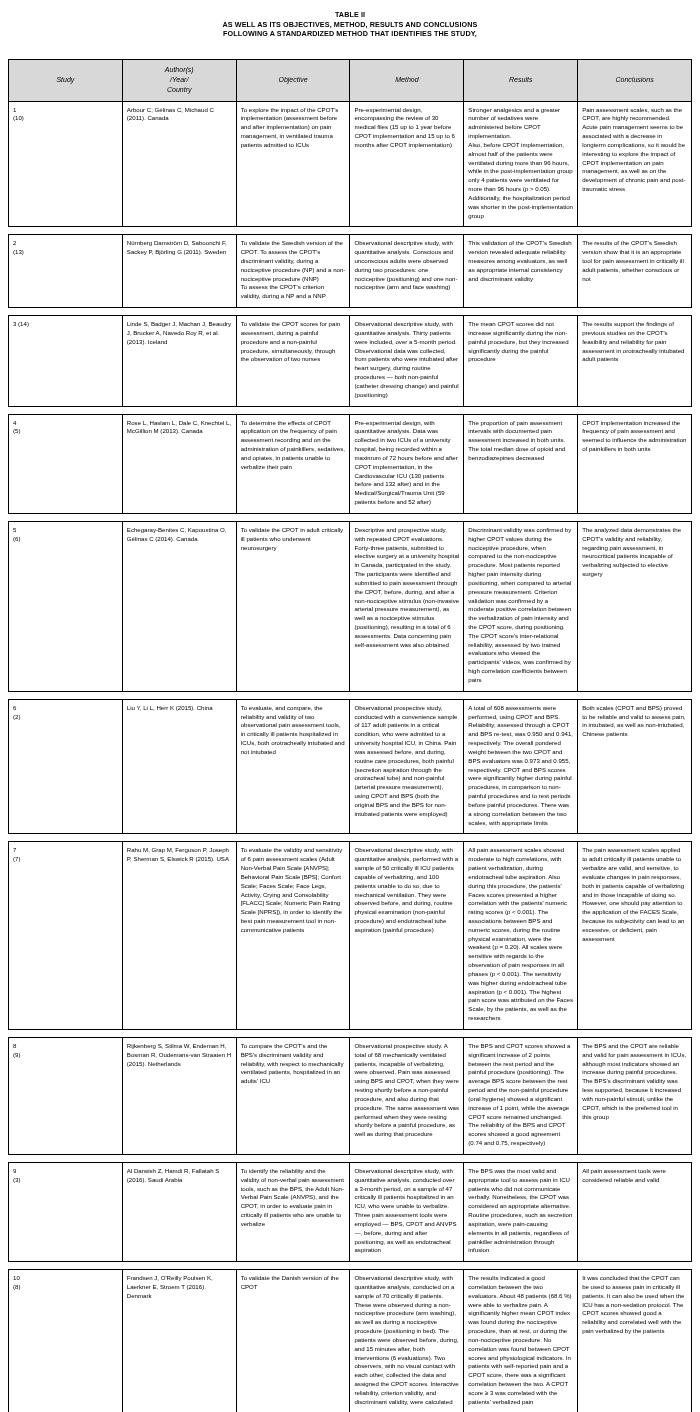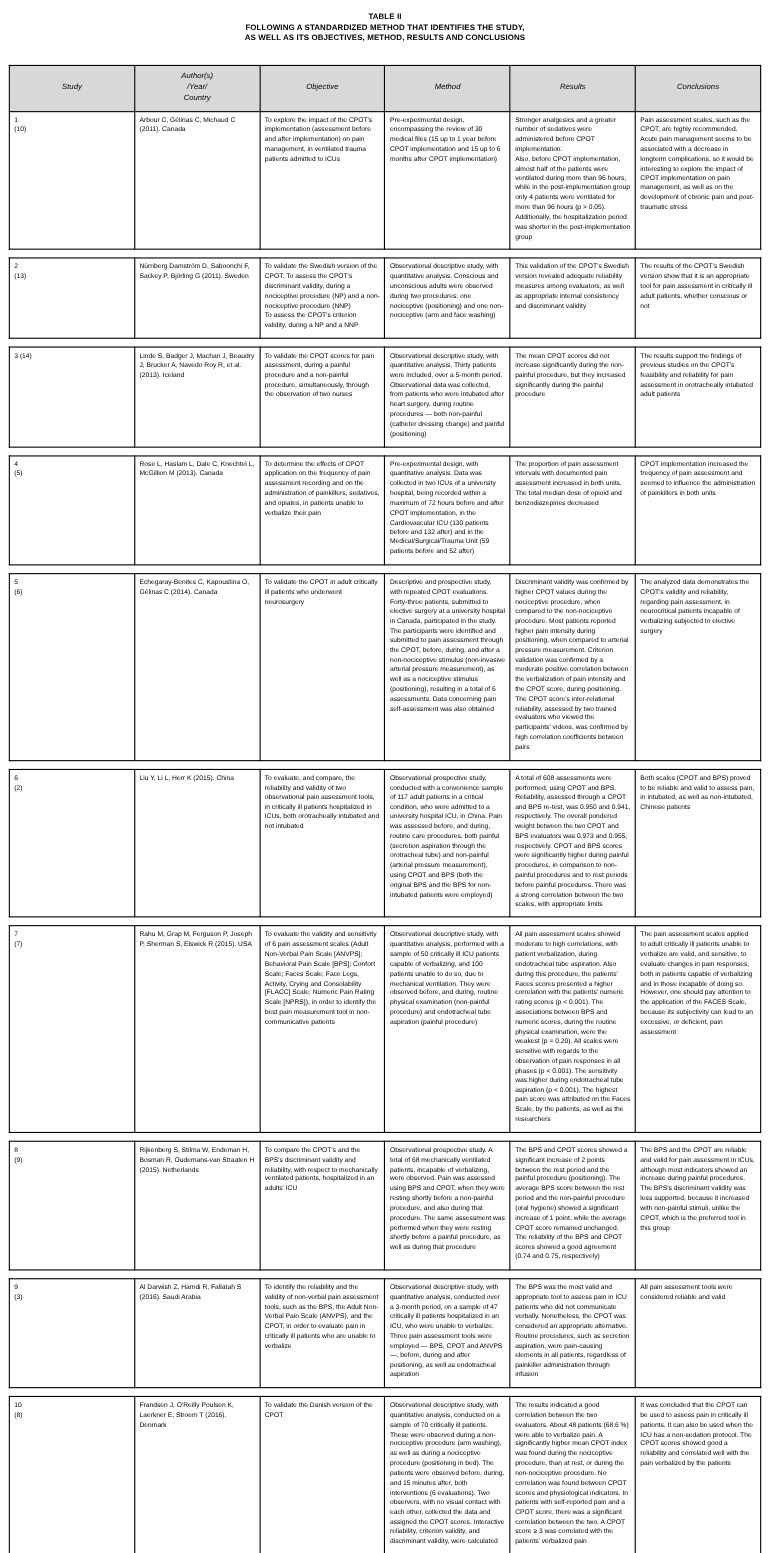--- a/index.html
+++ b/index.html
@@ -81,22 +81,22 @@
     padding: 0;
   }
 </style>
 </head>
 <body>
 
 <div class="page">
 
   <div class="table-caption">
     <span class="caption-line1">TABLE II</span>
+    <span class="caption-line1">AS WELL AS ITS OBJECTIVES, METHOD, RESULTS AND CONCLUSIONS</span>
     <span class="caption-line1">FOLLOWING A STANDARDIZED METHOD THAT IDENTIFIES THE STUDY,</span>
-    <span class="caption-line1">AS WELL AS ITS OBJECTIVES, METHOD, RESULTS AND CONCLUSIONS</span>
   </div>
 
   <table class="data">
     <thead>
       <tr>
         <th>Study</th>
         <th>
           <span>Author(s)</span><br>
           <span>/Year/</span><br>
           <span>Country</span>

